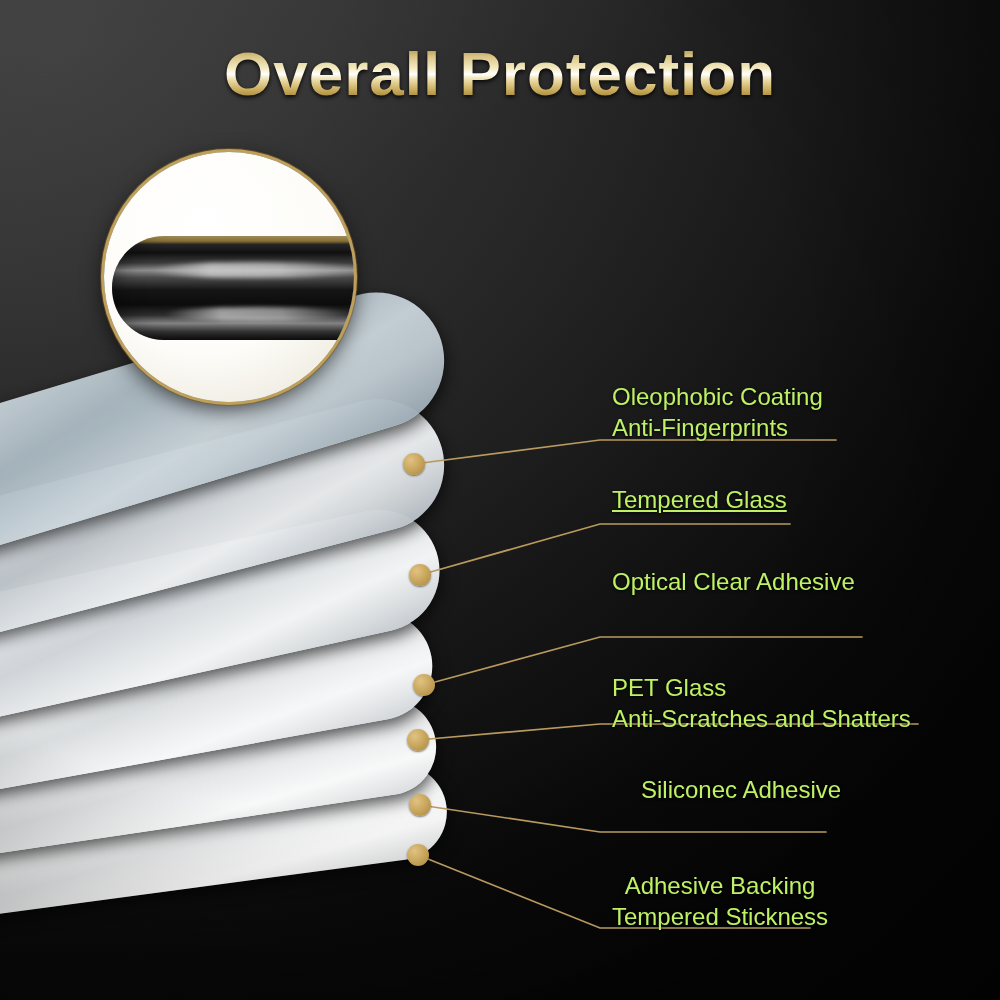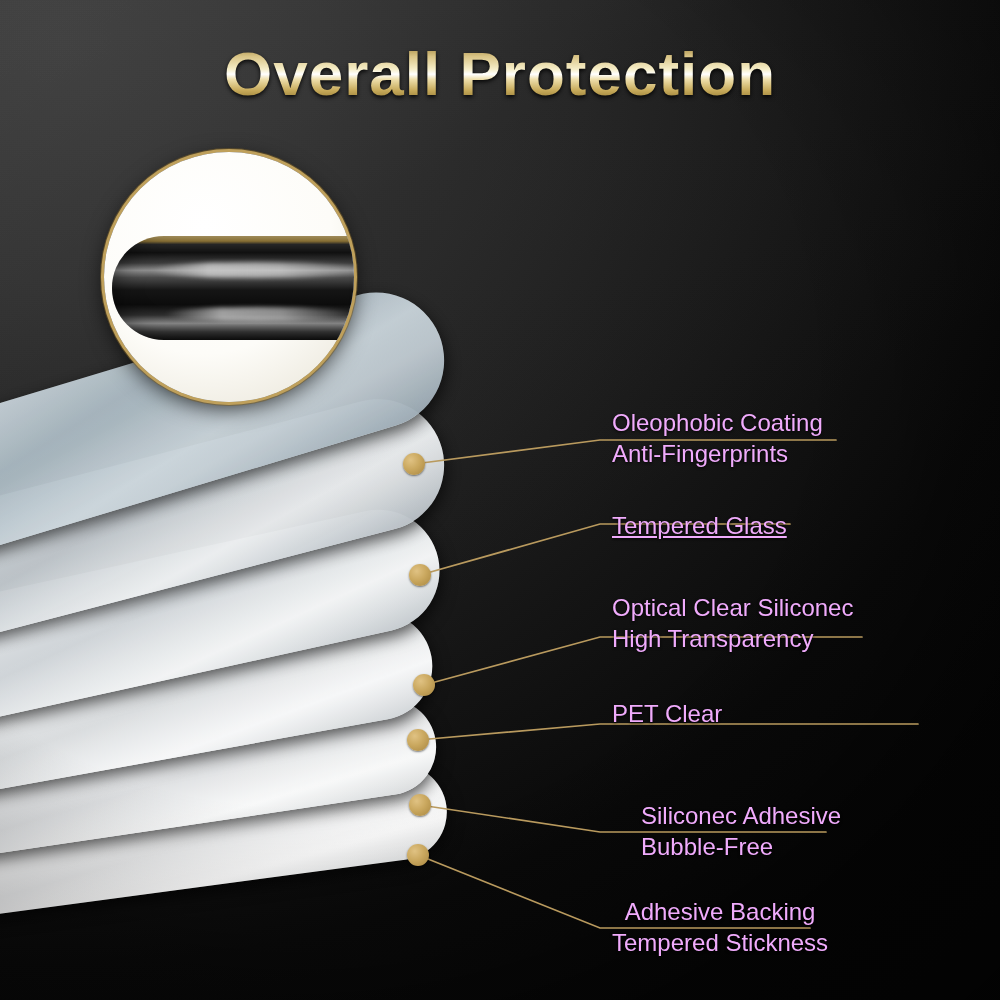--- a/index.html
+++ b/index.html
@@ -87,22 +87,22 @@
     pointer-events:none;
   }
 
   
   .leader{position:absolute;left:0;top:0;width:1000px;height:1000px;pointer-events:none;}
   .dot{position:absolute;width:22px;height:22px;border-radius:50%;
        background:radial-gradient(circle at 35% 32%, #e0c283 0%, #caa85f 45%, #a88640 100%);
        box-shadow:0 1px 2px rgba(0,0,0,.5);}
 
   
-  .label{position:absolute;color:#f0abfc;font-size:24px;line-height:31px;
-         text-shadow:0 1px 3px rgba(0,0,0,.9);white-space:nowrap;margin-top:26px;}
+  .label{position:absolute;color:#bef264;font-size:24px;line-height:31px;
+         text-shadow:0 1px 3px rgba(0,0,0,.9);white-space:nowrap;}
 </style>
 </head>
 <body>
 
 <div id="stage">
 
   <div class="bg-base"></div>
   <div class="bg-sheen"></div>
   <div class="bg-noise"></div>
 
@@ -167,31 +167,30 @@
   <div class="label" style="left:612px;top:381px;">
     <div>Oleophobic Coating</div>
     <div>Anti-Fingerprints</div>
   </div>
 
   <div class="label" style="left:612px;top:484px;text-decoration:underline;">
     <div>Tempered Glass</div>
   </div>
 
   <div class="label" style="left:612px;top:566px;">
-    <div>Optical Clear Siliconec</div>
-    <div>High Transparency</div>
+    <div>Optical Clear Adhesive</div>
   </div>
 
   <div class="label" style="left:612px;top:672px;">
-    <div>PET Clear</div>
+    <div>PET Glass</div>
+    <div>Anti-Scratches and Shatters</div>
   </div>
 
   <div class="label" style="left:641px;top:774px;">
     <div>Siliconec Adhesive</div>
-    <div>Bubble-Free</div>
   </div>
 
   <div class="label" style="left:612px;top:870px;text-align:center;">
     <div>Adhesive Backing</div>
     <div>Tempered Stickness</div>
   </div>
 
 </div>
 
 </body></html>

